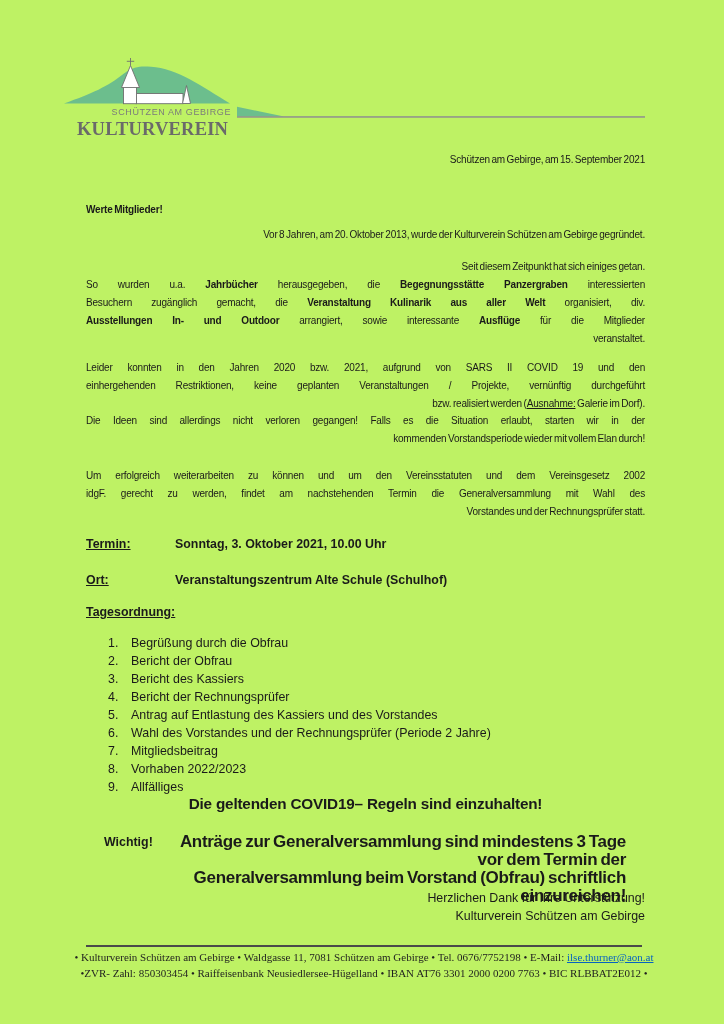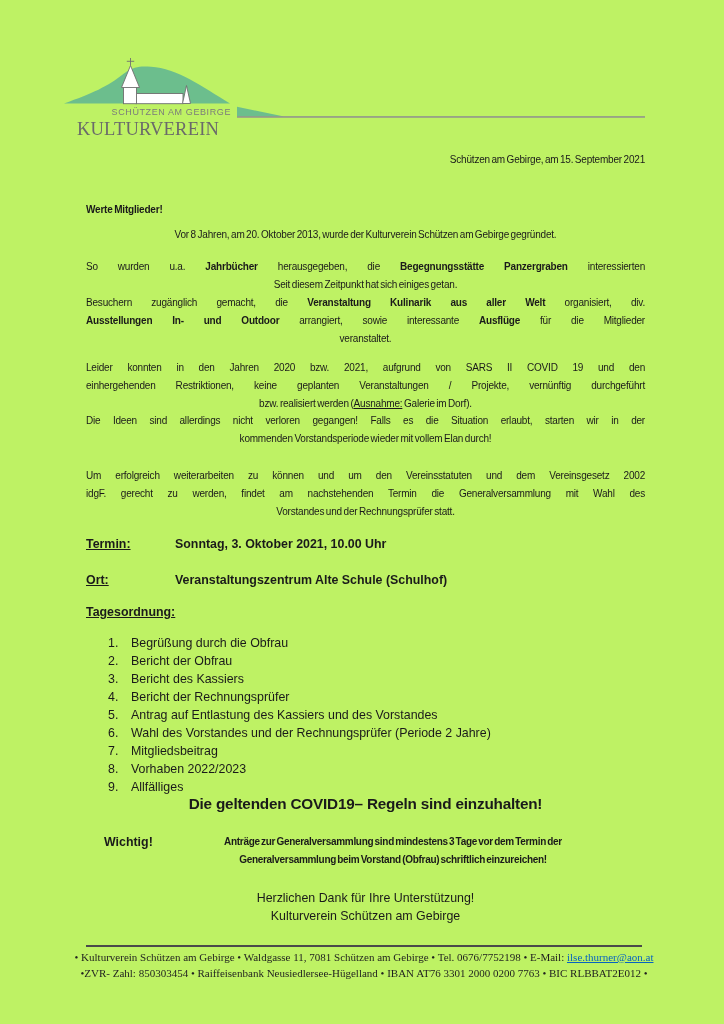--- a/index.html
+++ b/index.html
@@ -9,28 +9,28 @@
   }
   
   .logo-svg{position:absolute;left:0;top:0;width:724px;height:150px;}
   .logo-sub{
     position:absolute;left:111px;top:107px;width:120px;text-align:right;
     font-size:9px;letter-spacing:.6px;color:#7b7b7b;white-space:nowrap;
   }
   .logo-title{
     position:absolute;left:77px;top:119px;width:200px;
     font-family:"Liberation Serif",serif;font-size:18.5px;letter-spacing:.2px;
-    color:#6a6a6a;white-space:nowrap;
+    color:#6a6a6a;white-space:nowrap;font-weight:bold;
   }
   
   .blk{position:absolute;left:86px;width:559px;font-size:10px;line-height:18px;
        letter-spacing:-0.2px;word-spacing:-1px;}
   .line{min-height:18px;}
   .line.jl{text-align:justify;text-align-last:justify;}
-  .line.ll{text-align:center;}
+  .line.ll{text-align:right;}
   .b{font-weight:bold;}
   .u{text-decoration:underline;}
   .date-line{top:151px;text-align:right;}
   .salutation{top:201px;font-weight:bold;}
   .p1{top:226px;}
   .p2{top:258px;}
   .p3{top:359px;}
   .p4{top:412px;}
   .p5{top:467px;}
   
@@ -45,21 +45,21 @@
   .agenda-row{display:flex;}
   .agenda-num{width:23px;flex:none;}
   
   .covid-heading{
     position:absolute;left:86px;top:795px;width:559px;text-align:center;
     font-size:15.3px;font-weight:bold;letter-spacing:-0.2px;white-space:nowrap;
   }
   .wichtig-label{position:absolute;left:104px;top:833px;font-size:12.4px;font-weight:bold;line-height:18px;}
   .wichtig-text{
     position:absolute;left:160px;top:833px;width:466px;text-align:center;
-    font-size:10px;font-weight:bold;line-height:18px;letter-spacing:-0.3px;word-spacing:-1.2px;
+    font-size:17px;font-weight:bold;line-height:18px;letter-spacing:-0.3px;word-spacing:-1.2px;
   }
   .closing{position:absolute;left:86px;top:889px;width:559px;text-align:center;
     font-size:12.4px;line-height:18px;}
   
   .footer-rule{position:absolute;left:86px;top:945px;width:556px;height:1.5px;background:#4a4a4a;}
   .footer{
     position:absolute;left:64px;top:949px;width:600px;text-align:center;
     font-family:"Liberation Serif",serif;font-size:11px;line-height:16px;color:#1f1f1f;
   }
   .footer a{color:#0563c1;text-decoration:underline;cursor:pointer;}
@@ -90,22 +90,22 @@
   <div class="logo-title">KULTURVEREIN</div>
 
   <div class="blk date-line">Schützen am Gebirge, am 15. September 2021</div>
 
   <div class="blk salutation">Werte Mitglieder!</div>
 
   <div class="blk p1">
       <div class="line ll"><span>Vor 8 Jahren, am 20. Oktober 2013, wurde der Kulturverein Schützen am Gebirge gegründet.</span></div>
     </div>
   <div class="blk p2">
+      <div class="line ll"><span>Seit diesem Zeitpunkt hat sich einiges getan.</span></div>
       <div class="line jl"><span>So wurden u.a. </span><span class="b">Jahrbücher</span><span> herausgegeben, die </span><span class="b">Begegnungsstätte Panzergraben</span><span> interessierten</span></div>
-      <div class="line ll"><span>Seit diesem Zeitpunkt hat sich einiges getan.</span></div>
       <div class="line jl"><span>Besuchern zugänglich gemacht, die </span><span class="b">Veranstaltung Kulinarik aus aller Welt</span><span> organisiert, div.</span></div>
       <div class="line jl"><span class="b">Ausstellungen In- und Outdoor</span><span> arrangiert, sowie interessante </span><span class="b">Ausflüge</span><span> für die Mitglieder</span></div>
       <div class="line ll"><span>veranstaltet.</span></div>
     </div>
   <div class="blk p3">
       <div class="line jl"><span>Leider konnten in den Jahren 2020 bzw. 2021, aufgrund von SARS II COVID 19 und den</span></div>
       <div class="line jl"><span>einhergehenden Restriktionen, keine geplanten Veranstaltungen / Projekte, vernünftig durchgeführt</span></div>
       <div class="line ll"><span>bzw. realisiert werden (</span><span class="u">Ausnahme:</span><span> Galerie im Dorf).</span></div>
     </div>
   <div class="blk p4">

